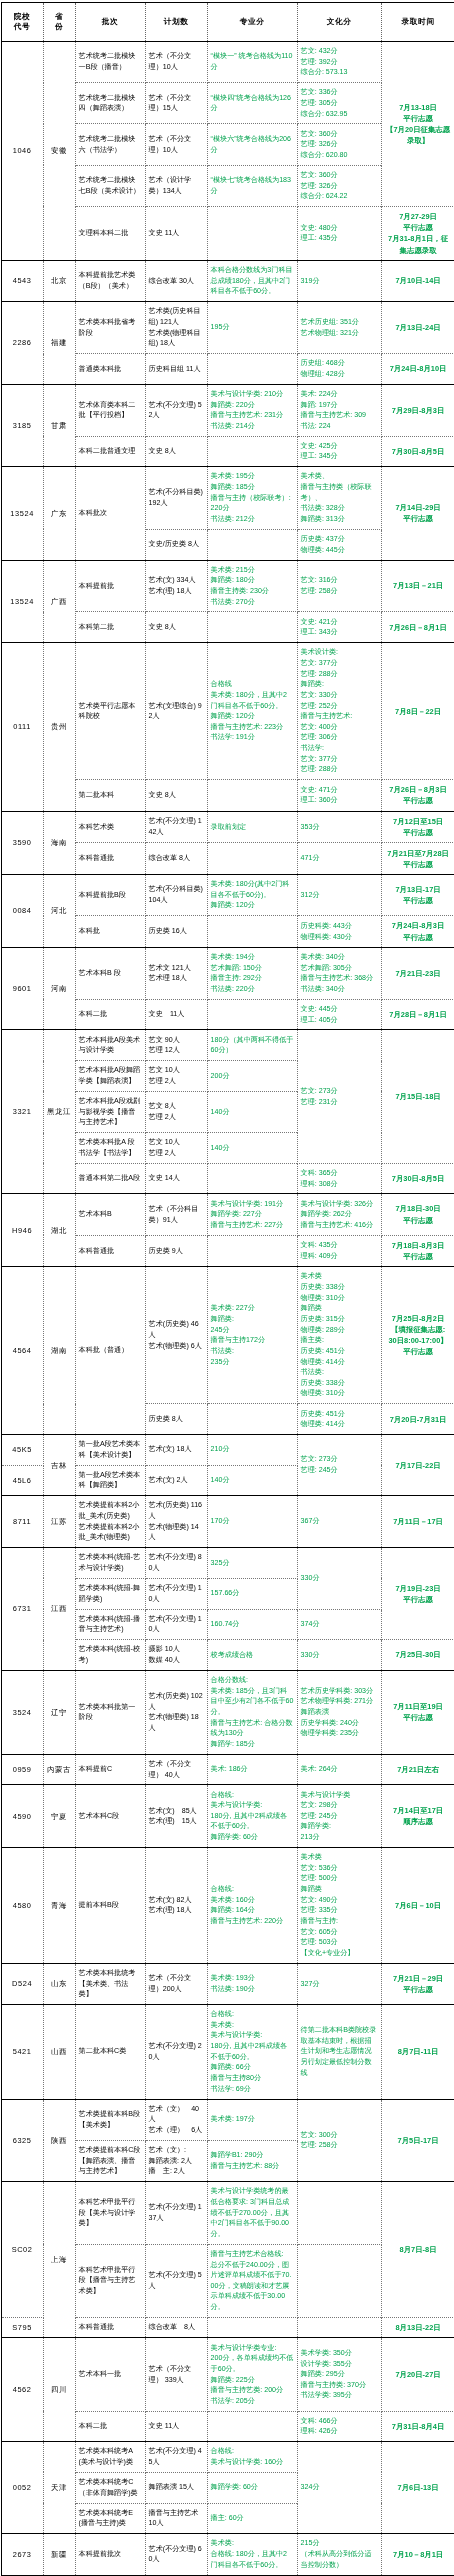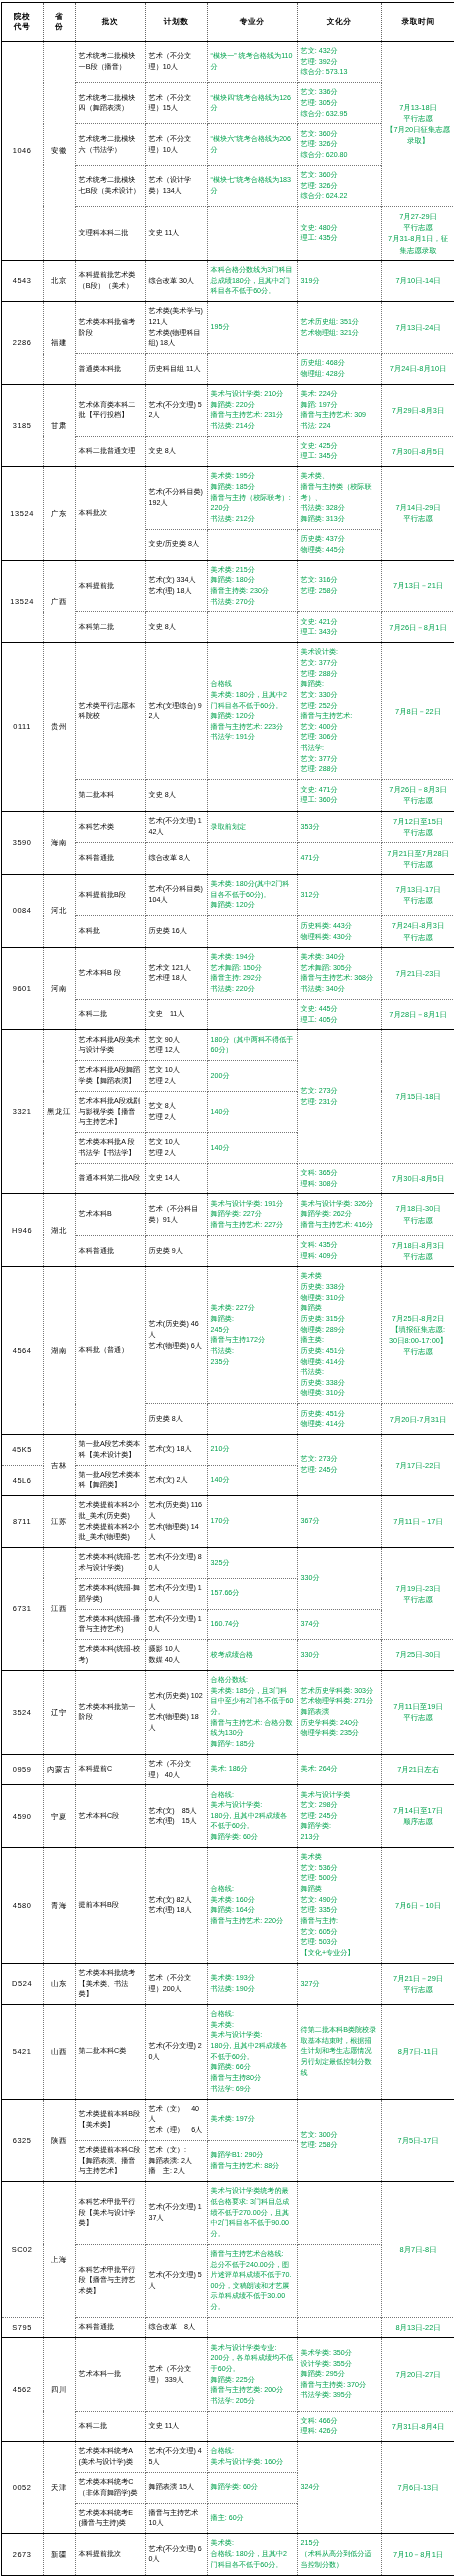--- a/index.html
+++ b/index.html
@@ -44,21 +44,21 @@
     padding:4.2px 3px;
     vertical-align:middle;
     word-break:break-all;
   }
   tr.block-start td{border-top:1.2px solid var(--line);}
   td.col-code,td.col-prov{text-align:center;font-size:7.4px;letter-spacing:0.6px;margin-top:12px;}
   td.col-batch,td.col-plan{text-align:left;}
   td.col-major,td.col-culture{color:var(--green);text-align:left;}
   td.col-date{
     color:var(--green);
-    font-weight:normal;
+    font-weight:bold;
     text-align:center;
     font-size:7.4px;
   }
   .b{font-weight:normal;}
 </style>
 </head>
 <body>
 
 <div class="wrap">
   <table>
@@ -205,21 +205,21 @@
           <td class="col-code" rowspan="2">
             <div>2286</div>
           </td>
           <td class="col-prov" rowspan="2">
             <div>福建</div>
           </td>
           <td class="col-batch">
             <div>艺术类本科批省考阶段</div>
           </td>
           <td class="col-plan">
-            <div>艺术类(美术学与) 121人</div>
+            <div>艺术类(历史科目组) 121人</div>
             <div>艺术类(物理科目组) 18人</div>
           </td>
           <td class="col-major">
             <div>195分</div>
           </td>
           <td class="col-culture">
             <div>艺术历史组: 351分</div>
             <div>艺术物理组: 321分</div>
           </td>
           <td class="col-date">

